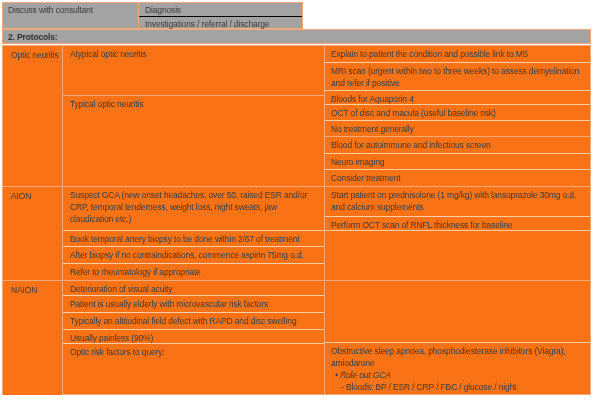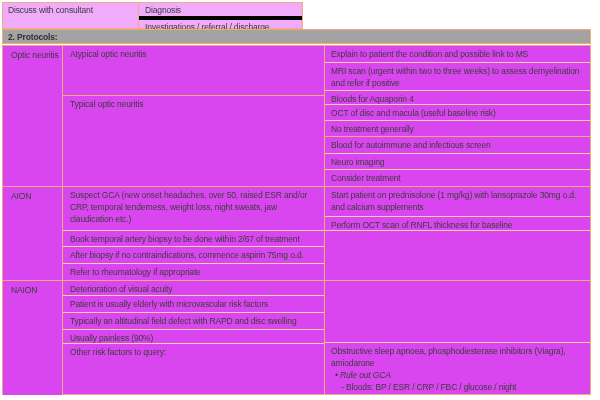--- a/index.html
+++ b/index.html
@@ -4,43 +4,43 @@
 <style>
   html,body{margin:0;padding:0;background:#ffffff;}
   .page{
     position:relative;width:600px;height:400px;background:#ffffff;overflow:hidden;
     font-family:"Liberation Sans", sans-serif;font-size:8.5px;line-height:12px;
     color:#3c3c3c;letter-spacing:-0.15px;
   }
   
   .top-table{
     position:absolute;left:2px;top:2px;width:301px;height:27px;
-    display:flex;border:1.5px solid #f0aa7b;box-sizing:border-box;background:#f0abfc;
+    display:flex;border:1.5px solid #f0aa7b;box-sizing:border-box;background:#a3a3a3;
   }
   .tt-left{width:136px;border-right:1.5px solid #f0aa7b;box-sizing:border-box;padding:1px 4px 0 5px;}
   .tt-right{flex:1;display:flex;flex-direction:column;}
   .tt-row{flex:1;box-sizing:border-box;padding:1px 4px 0 6px;}
-  .tt-row.first{border-bottom:4px solid #000000;}
+  .tt-row.first{border-bottom:1px solid #000000;}
   
   .protocols-bar{
     position:absolute;left:2px;top:29px;width:589px;height:15px;
     border:1.5px solid #f0aa7b;box-sizing:border-box;background:#a3a3a3;
     font-weight:bold;color:#303030;padding:1px 0 0 5px;
   }
   
   .main-table{
     position:absolute;left:2px;top:45px;width:589px;
     display:flex;box-sizing:border-box;background:#fff;
     border-left:1.5px solid #f0aa7b;border-top:1.5px solid #f0aa7b;border-right:1.5px solid #f0aa7b;
   }
   .col{display:flex;flex-direction:column;box-sizing:border-box;}
   .col1{width:60px;border-right:1.5px solid #f0aa7b;}
   .col2{width:262px;border-right:1.5px solid #f0aa7b;}
   .col3{flex:1;}
-  .cell{box-sizing:border-box;overflow:hidden;background:#d946ef;}
+  .cell{box-sizing:border-box;overflow:hidden;background:#f97316;}
   .col1 .cell{padding:3px 3px 0 8px;}
   .col2 .cell{padding:2px 8px 0 7px;}
   .col3 .cell{padding:2px 8px 0 6px;}
   .bb-light{border-bottom:1px solid #f8cfa6;}
   .bb-strong{border-bottom:1.5px solid #f0aa7b;}
   .risk-sub{padding-left:4px;font-style:italic;}
   .risk-sub2{padding-left:10px;}
 </style>
 </head>
 <body>
@@ -69,21 +69,21 @@
       <div class="cell bb-strong" style="height:50px">Atypical optic neuritis</div>
       <div class="cell bb-strong" style="height:91px">Typical optic neuritis</div>
       <div class="cell bb-light" style="height:44px">Suspect GCA (new onset headaches, over 50, raised ESR and/or CRP, temporal tenderness, weight loss, night sweats, jaw claudication etc.)</div>
       <div class="cell bb-light" style="height:16px">Book temporal artery biopsy to be done within 2/67 of treatment</div>
       <div class="cell bb-light" style="height:17px">After biopsy if no contraindications, commence aspirin 75mg o.d.</div>
       <div class="cell bb-strong" style="height:17px">Refer to rheumatology if appropriate</div>
       <div class="cell bb-light" style="height:15px">Deterioration of visual acuity</div>
       <div class="cell bb-light" style="height:17px">Patient is usually elderly with microvascular risk factors</div>
       <div class="cell bb-light" style="height:17px">Typically an altitudinal field defect with RAPD and disc swelling</div>
       <div class="cell bb-light" style="height:14px">Usually painless (90%)</div>
-      <div class="cell bb-strong" style="height:51px">Other risk factors to query:</div>
+      <div class="cell bb-strong" style="height:51px">Optic risk factors to query:</div>
     </div>
 
     <div class="col col3">
       <div class="cell bb-light" style="height:17px">Explain to patient the condition and possible link to MS</div>
       <div class="cell bb-light" style="height:28px">MRI scan (urgent within two to three weeks) to assess demyelination and refer if positive</div>
       <div class="cell bb-light" style="height:14px">Bloods for Aquaporin 4</div>
       <div class="cell bb-light" style="height:16px">OCT of disc and macula (useful baseline risk)</div>
       <div class="cell bb-strong" style="height:16px">No treatment generally</div>
       <div class="cell bb-light" style="height:17px">Blood for autoimmune and infectious screen</div>
       <div class="cell bb-light" style="height:16px">Neuro imaging</div>

